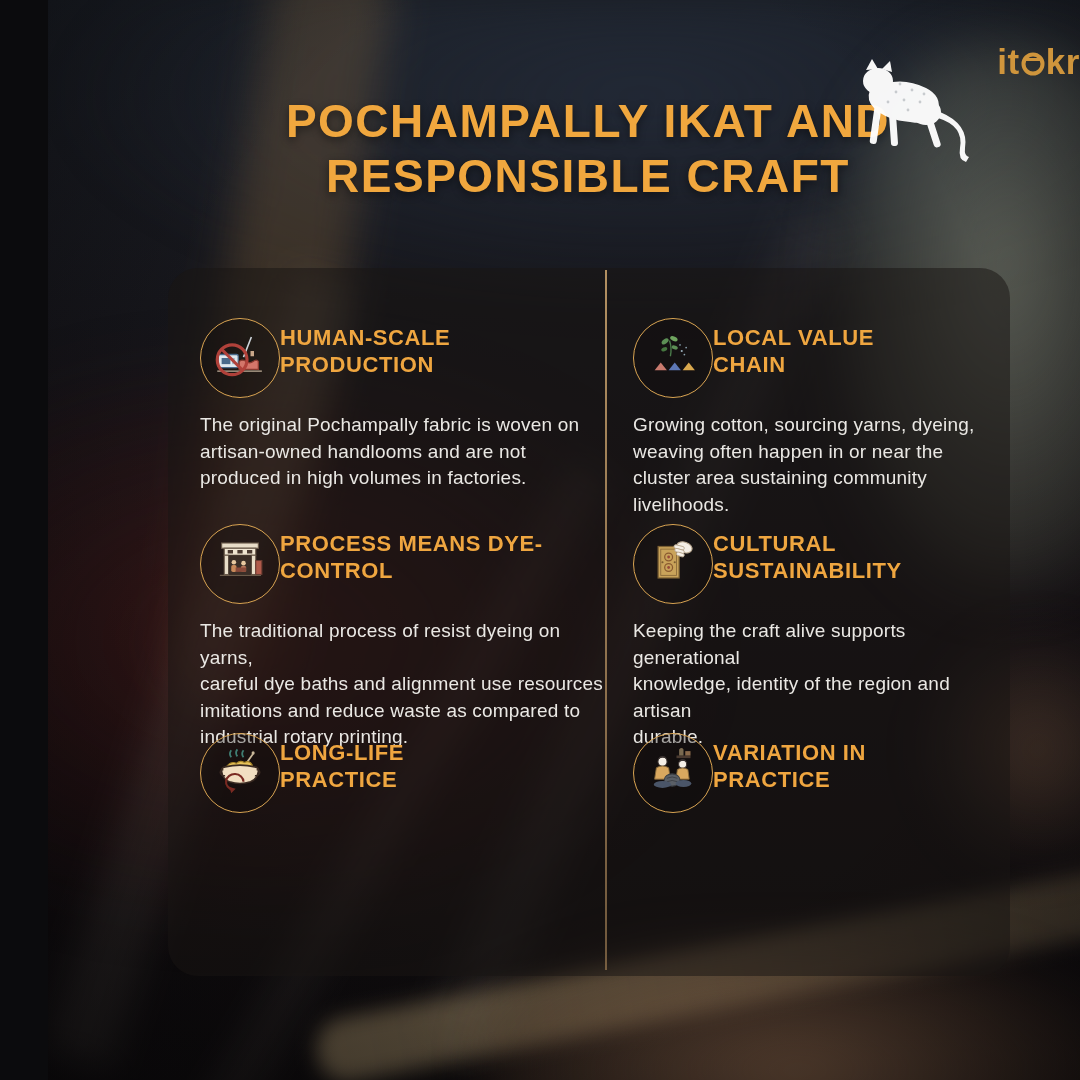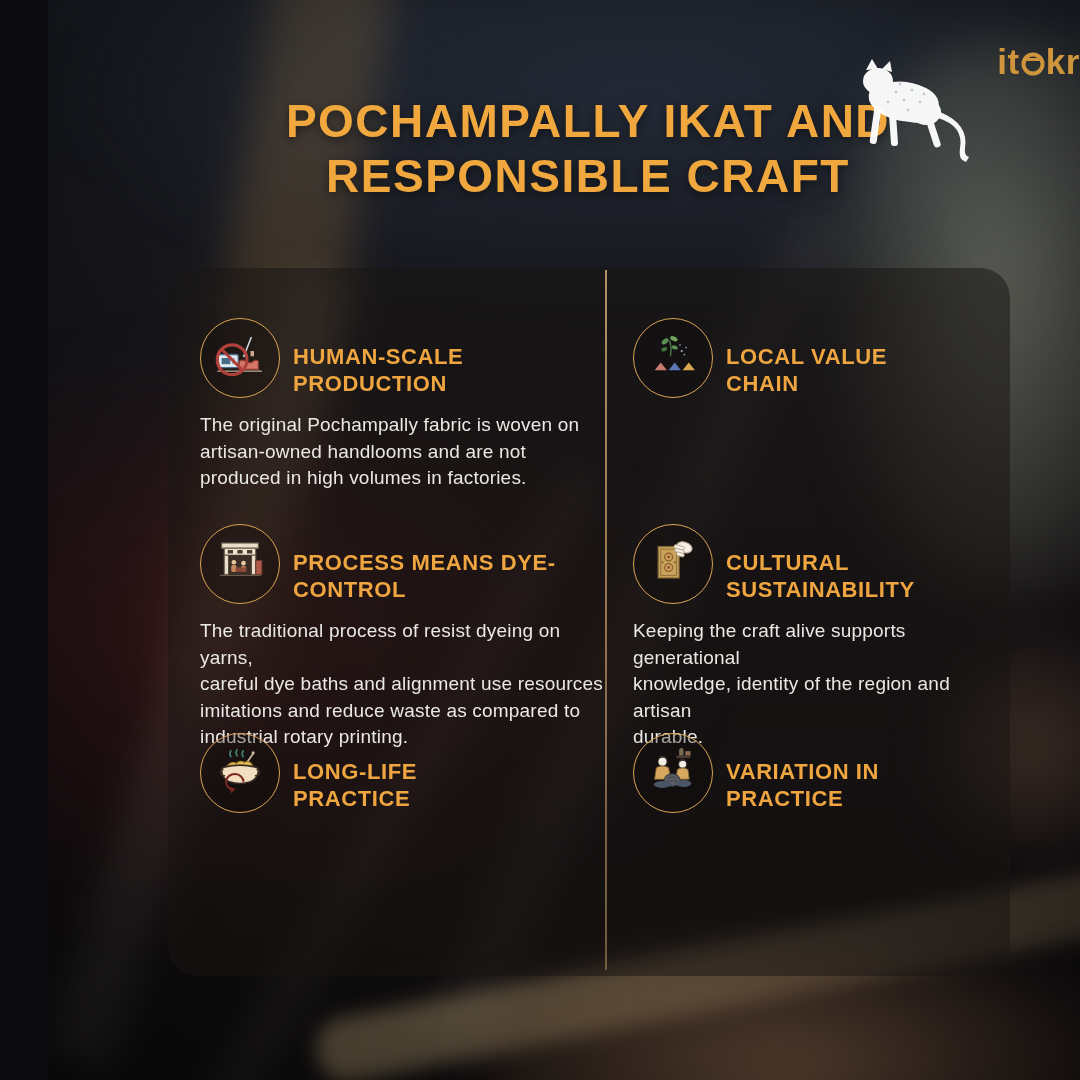--- a/index.html
+++ b/index.html
@@ -33,21 +33,21 @@
   .cat{position:absolute;top:56px;left:790px;width:142px;height:112px;z-index:5;}
 
   
   .panel{position:absolute;left:120px;top:268px;width:842px;height:708px;
          border-radius:30px;background:rgba(24,21,19,.52);}
   .divider{position:absolute;left:437px;top:2px;bottom:6px;width:2px;
            background:linear-gradient(180deg,rgba(205,165,110,.85),rgba(185,145,95,.55));}
   .grid{position:absolute;inset:0;display:grid;grid-template-columns:433px 1fr;
         grid-template-rows:206px 209px auto;padding:50px 6px 0 32px;box-sizing:border-box;}
   .card{padding-right:22px;}
-  .card-head{display:flex;align-items:flex-end;gap:13px;}
+  .card-head{display:flex;align-items:flex-start;}
   .icon-circle{flex:0 0 auto;width:78px;height:78px;border-radius:50%;
                border:1.6px solid #d9a452;background:rgba(12,10,9,.30);
                display:flex;align-items:center;justify-content:center;}
   .card-title{margin-top:7px;font-size:22px;font-weight:800;color:#efa640;
               letter-spacing:.6px;line-height:1.22;white-space:pre-line;}
   .card-body{margin-top:14px;font-size:19px;color:#eae8e4;line-height:1.4;
              letter-spacing:.2px;white-space:pre-line;}
   .col2 .card-body{padding-right:0;}
 </style>
 </head>
@@ -147,20 +147,24 @@
               <circle cx="45" cy="28" r="1" fill="#8aa0ad"></circle>
                 <circle cx="40" cy="17" r="1" fill="#7a909d"></circle>
               <polygon points="11,46 18,37 25,46" fill="#c97a6e"></polygon>
               <polygon points="27,46 34,37 41,46" fill="#5d77b5"></polygon>
               <polygon points="43,46 50,37 57,46" fill="#d9a84e"></polygon>
             </svg>
           </div>
           <div class="card-title">LOCAL VALUE
 CHAIN</div>
         </div>
+        <div class="card-body">Growing cotton, sourcing yarns, dyeing,
+weaving often happen in or near the
+cluster area sustaining community
+livelihoods.</div>
       </div>
 
       <div class="card col1">
         <div class="card-head">
           <div class="icon-circle">
             <svg width="56" height="56" viewBox="0 0 64 64">
               <rect x="11" y="8" width="42" height="6" fill="#e8ddc8" stroke="#6a5a4a" stroke-width="1.3"></rect>
               <rect x="14" y="14" width="36" height="8" fill="#f0e6d2" stroke="#6a5a4a" stroke-width="1.3"></rect>
               <rect x="18" y="16" width="6" height="4" fill="#4a3a30"></rect>
               <rect x="29" y="16" width="6" height="4" fill="#4a3a30"></rect>

